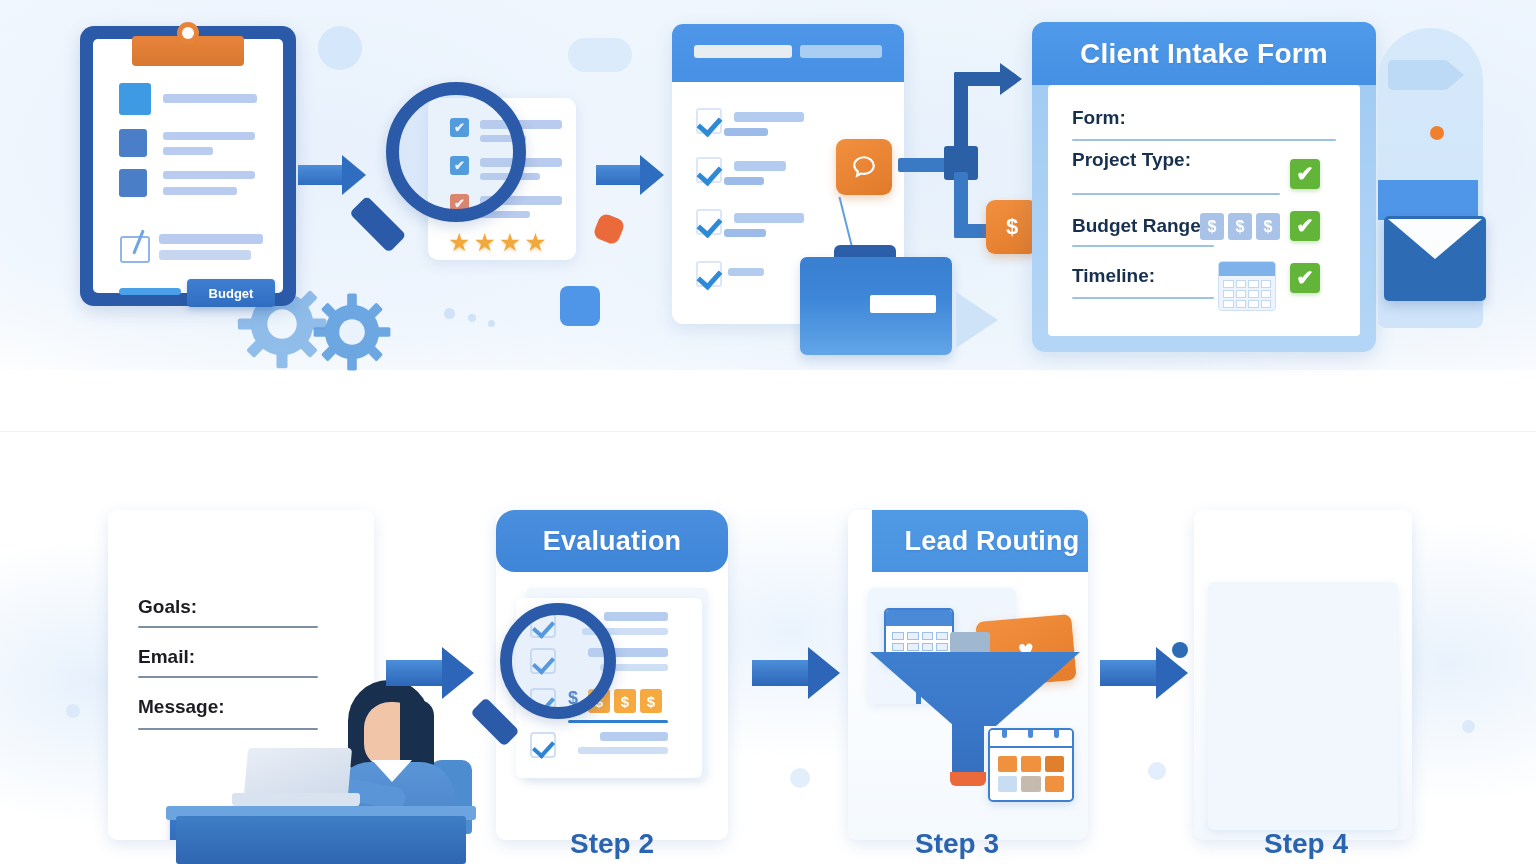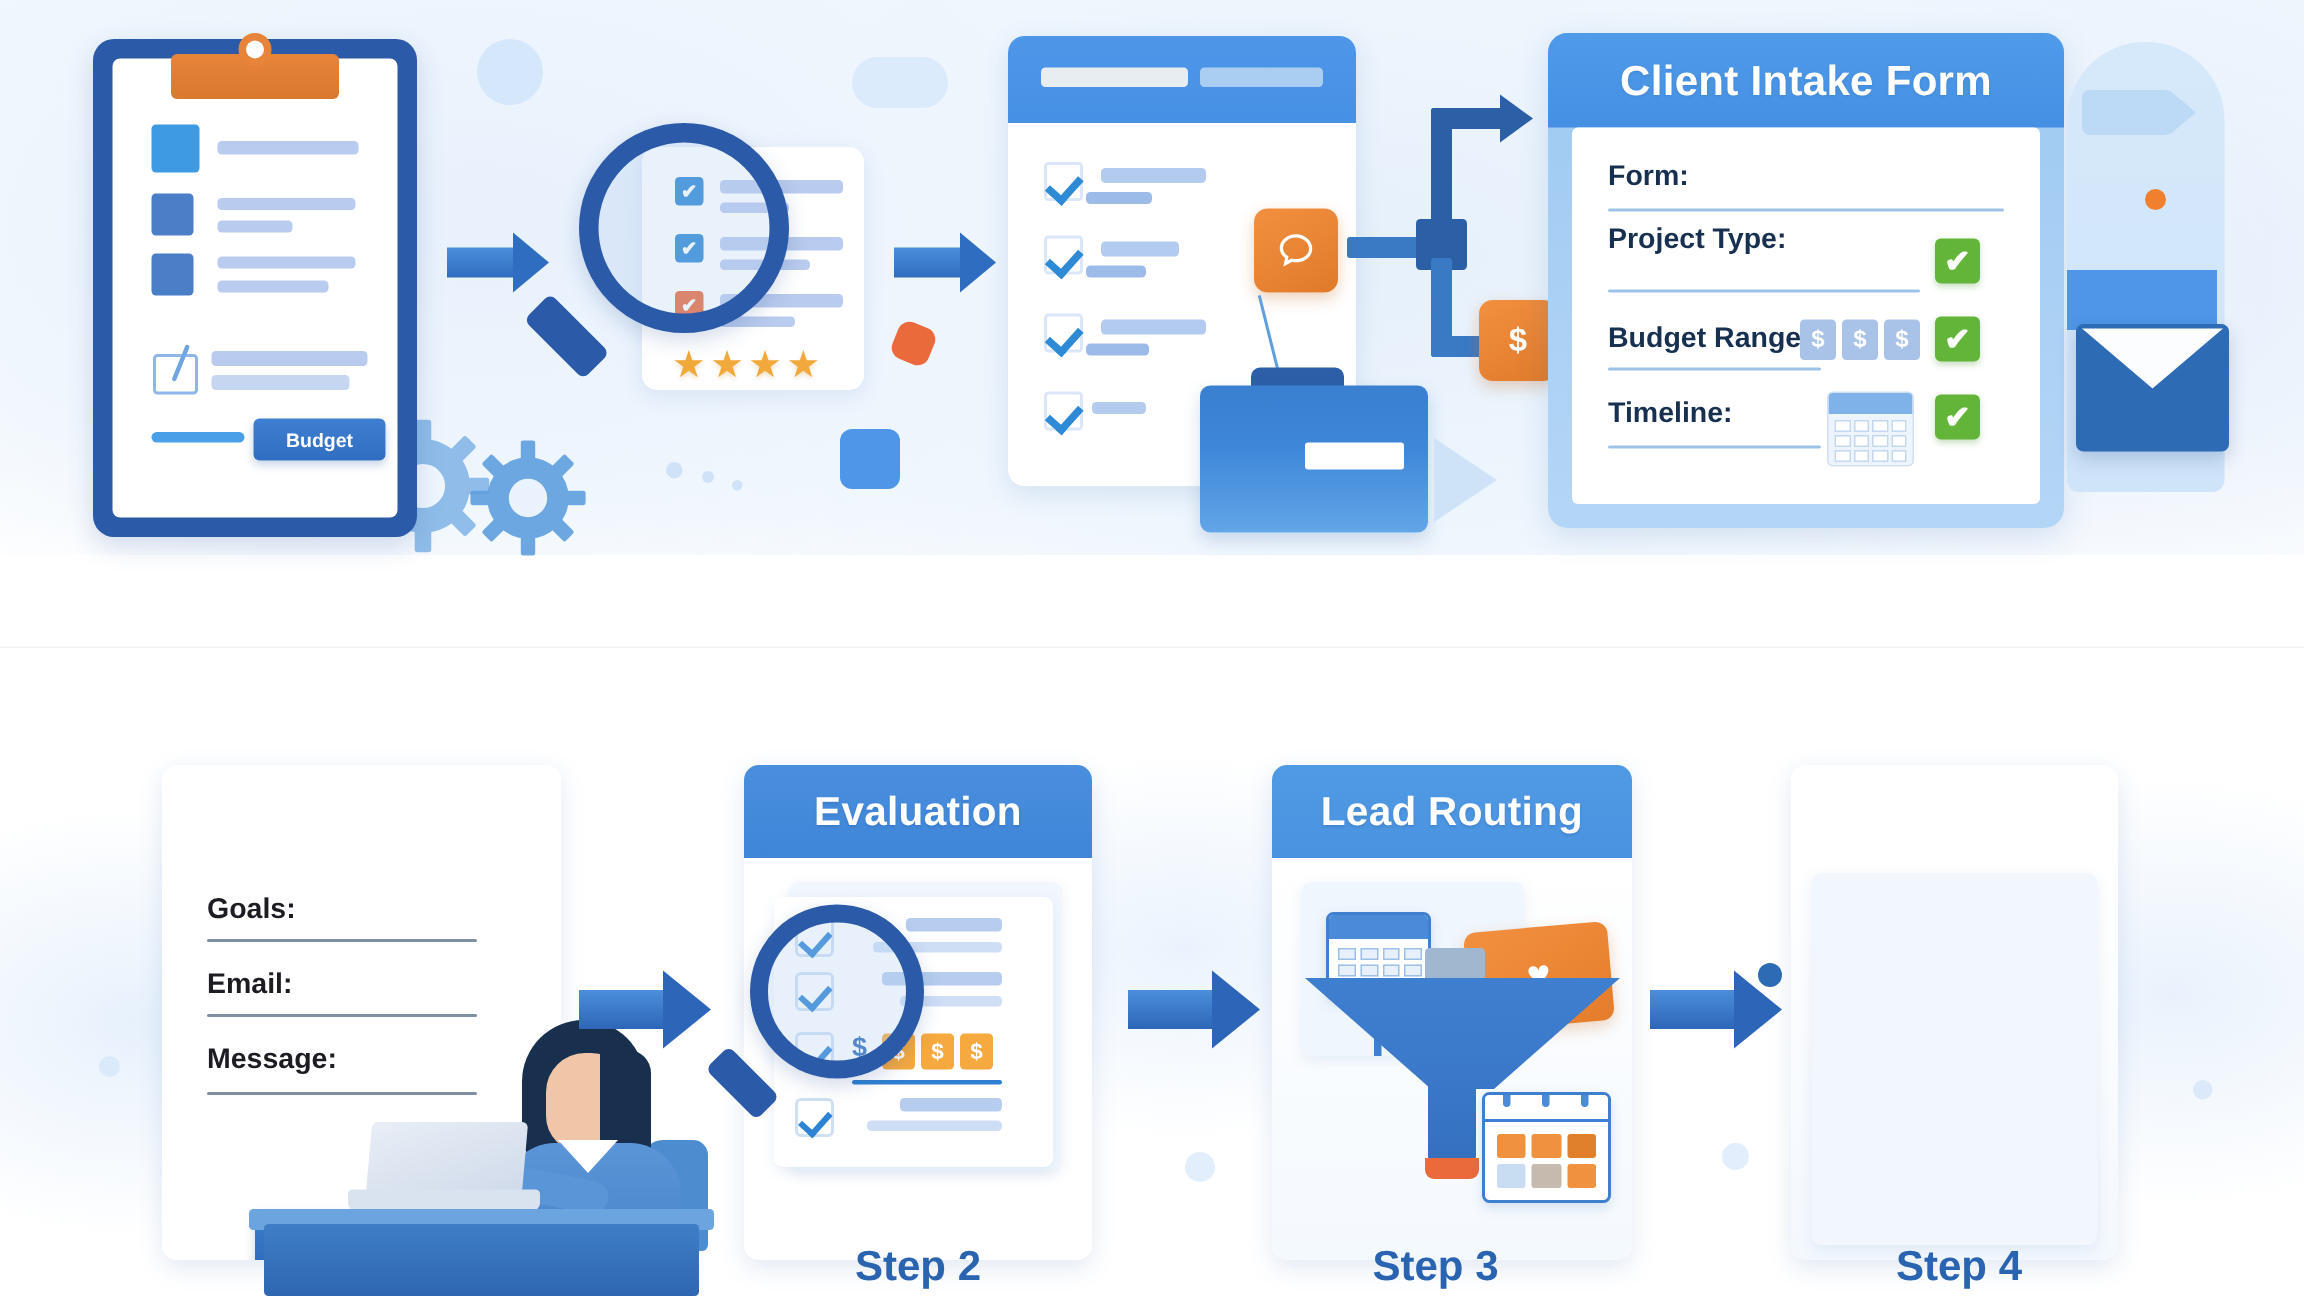--- a/index.html
+++ b/index.html
@@ -24,21 +24,21 @@
   .divider { position:absolute; left:0; top:431px; width:1536px; height:1px; background:#f0f2f4; }
 
   
   .blob { position:absolute; border-radius:50%; }
   .sq { position:absolute; border-radius:8px; }
 
   
   .gear { position:absolute; }
 
   
-  .clipboard { position:absolute; left:62px; top:26px; width:216px; height:332px;
+  .clipboard { position:absolute; left:80px; top:26px; width:216px; height:280px;
     background:#2b5aa8; border-radius:14px; box-shadow:0 6px 18px rgba(40,80,150,.18); }
   .clip-paper { position:absolute; left:13px; top:13px; right:13px; bottom:13px; background:#fff; border-radius:5px; }
   .clip-top { position:absolute; left:50%; transform:translateX(-50%); top:10px; width:112px; height:30px;
     background:linear-gradient(180deg,#e8833a 0%, #d9782f 100%); border-radius:4px; }
   .clip-ring { position:absolute; left:50%; transform:translateX(-50%); top:-4px; width:22px; height:22px;
     border-radius:50%; background:#e8833a; border:5px solid #e8833a; }
   .clip-ring i { display:block; width:100%; height:100%; border-radius:50%; background:#fdfdfd; }
   .cb { position:absolute; border-radius:3px; }
   .ln { position:absolute; border-radius:3px; background:#b9cbee; }
   .budget-btn { position:absolute; left:94px; top:240px; width:88px; height:28px;
@@ -467,21 +467,21 @@
       <div class="desk-top" style="top:374px;"></div>
       <div class="desk" style="top:384px;"></div>
     </div>
 
     <div class="barrow" style="left:386px;top:215px;">
       <div class="shaft" style="width:56px;height:26px;"></div>
       <div class="head" style="border-left:32px solid #2d66b8;"></div>
     </div>
 
     <div class="panel" style="left:496px;top:78px;width:232px;height:330px;">
-      <div class="panel-head" style="background:linear-gradient(180deg,#4a8ede 0%,#3f86d8 100%);">
+      <div class="panel-head" style="background:linear-gradient(180deg,#4a8ede 0%,#3f86d8 100%);border-radius:19px;">
         <div class="panel-title">Evaluation</div>
       </div>
       <div class="panel-body">
         <div class="ev-paper" style="left:30px;top:16px;width:182px;height:192px;background:#f2f7fd;"></div>
         <div class="ev-paper" style="left:20px;top:26px;width:186px;height:180px;background:#fff;"></div>
 
         <div class="ev-chk" style="left:34px;top:40px;"></div>
         <div class="ln" style="left:108px;top:40px;width:64px;height:9px;background:#b6cdef;"></div>
         <div class="ln" style="left:86px;top:56px;width:86px;height:7px;background:#cddef5;"></div>
 
@@ -504,21 +504,21 @@
     <div class="ev-lens" style="left:500px;top:171px;"></div>
     <div class="ev-handle" style="left:478px;top:262px;"></div>
     <div class="step-label" style="left:570px;top:396px;">Step 2</div>
 
     <div class="barrow" style="left:752px;top:215px;">
       <div class="shaft" style="width:56px;height:26px;"></div>
       <div class="head" style="border-left:32px solid #2d66b8;"></div>
     </div>
 
     <div class="panel" style="left:848px;top:78px;width:240px;height:330px;">
-      <div class="panel-head" style="background:linear-gradient(180deg,#5099e4 0%,#4a93e0 100%);">
+      <div class="panel-head" style="background:linear-gradient(180deg,#5099e4 0%,#4a93e0 100%);margin-left:24px;">
         <div class="panel-title">Lead Routing</div>
       </div>
       <div class="panel-body" style="background:linear-gradient(180deg,#ffffff 0%,#f4f9fe 100%);">
         <div class="ev-paper" style="left:20px;top:16px;width:148px;height:116px;background:#f0f6fd;"></div>
       </div>
     </div>
 
     <div class="cal2" style="left:884px;top:176px;width:70px;height:58px;">
       <div class="cal2-top"></div>
       <div style="position:absolute;left:6px;top:22px;display:grid;grid-template-columns:repeat(4,1fr);gap:3px;width:56px;">

